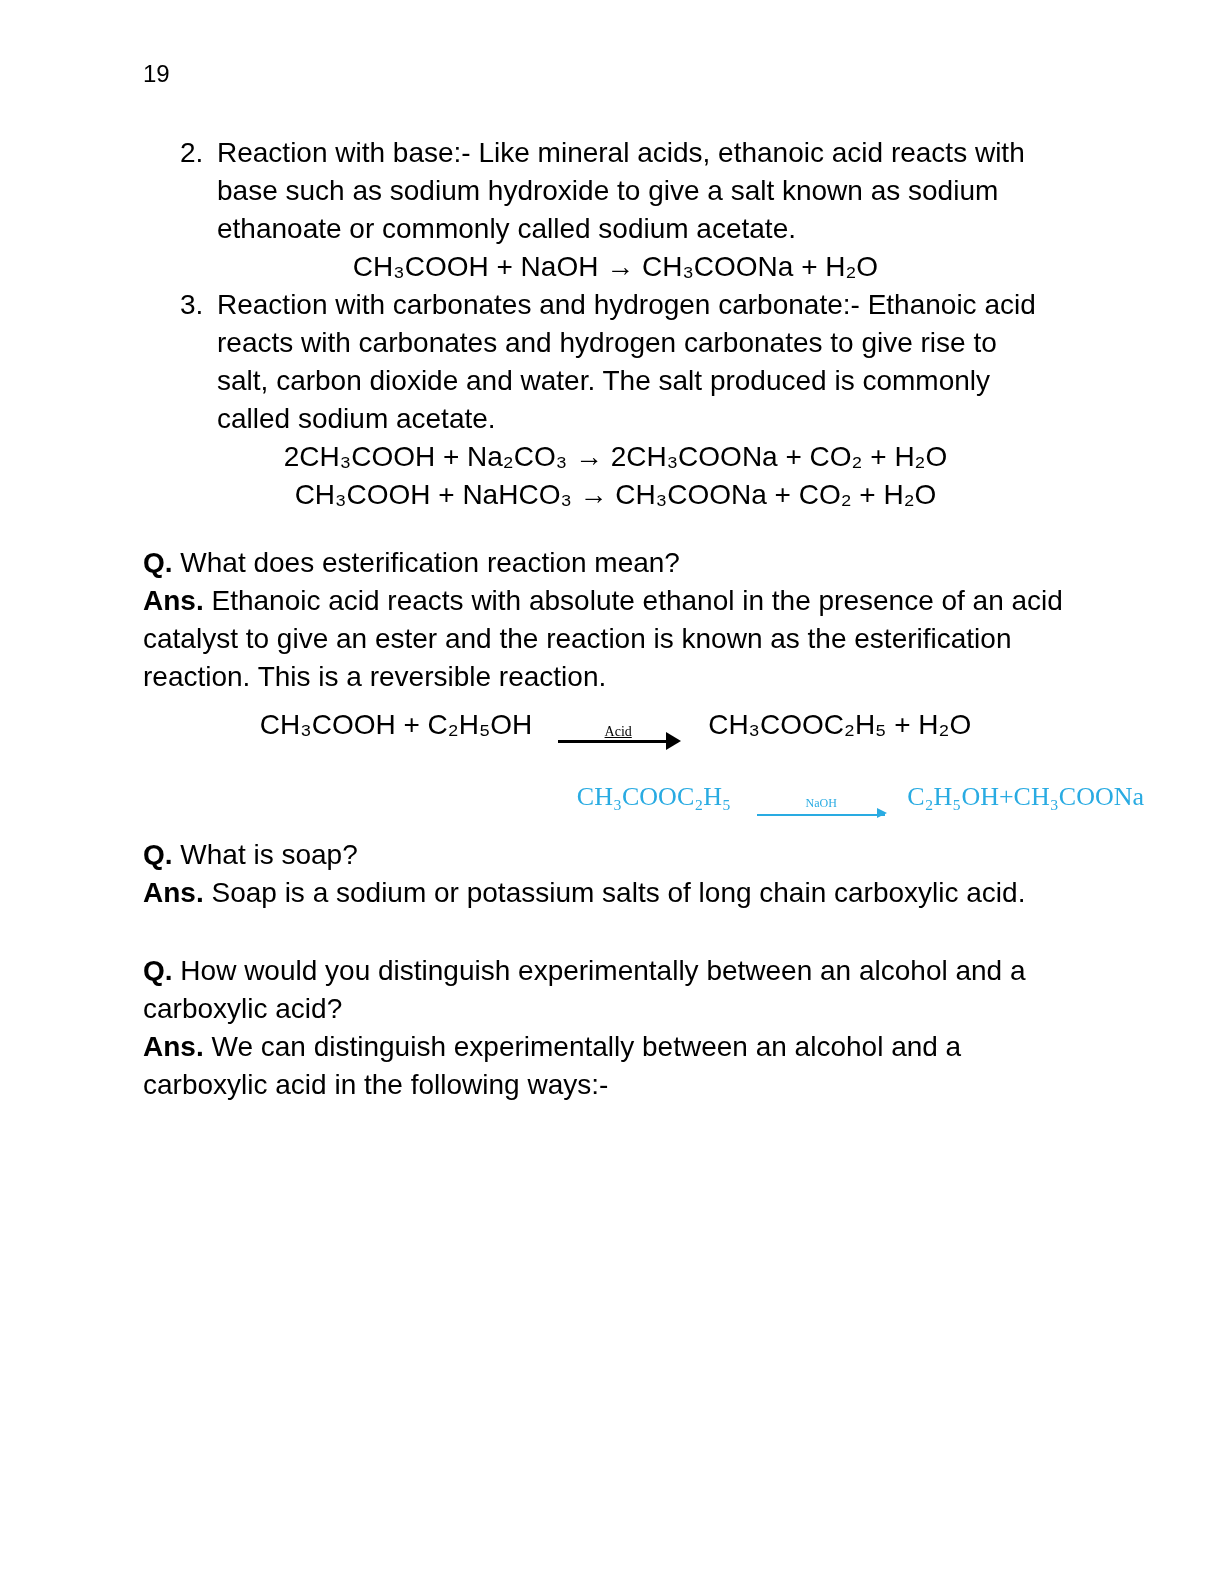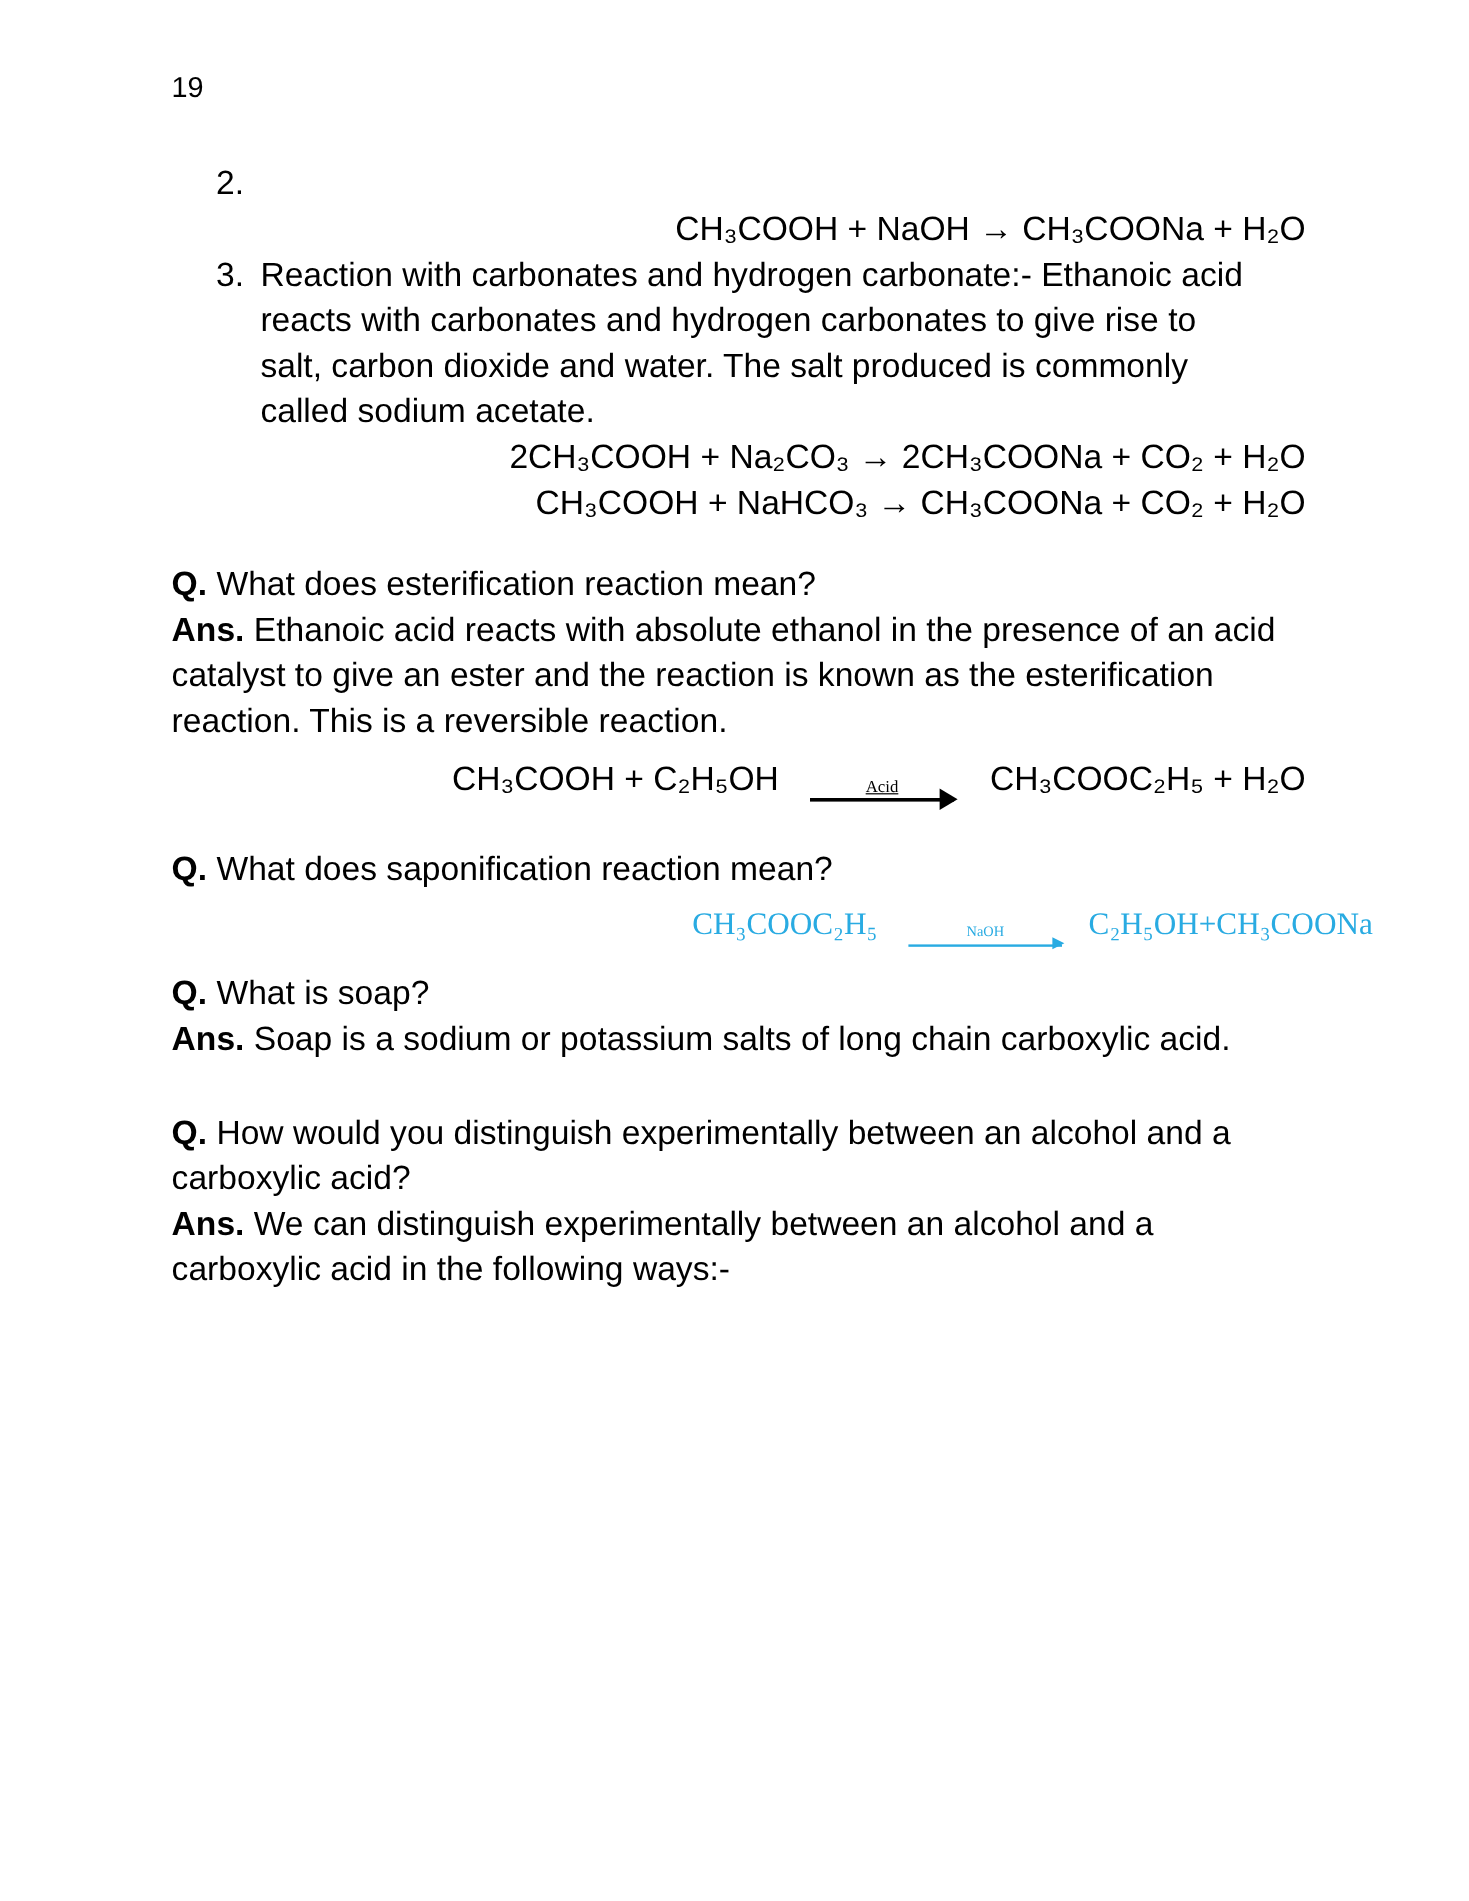--- a/index.html
+++ b/index.html
@@ -37,21 +37,21 @@
   }
   .num {
     flex: 0 0 37px;
   }
   .li-text {
     max-width: 820px;
   }
   
   .eq {
     width: 945px;
-    text-align: right;
+    text-align: center;
     white-space: nowrap;
   }
   .li .eq {
     margin-left: -37px;
   }
   .eq-ester {
     margin: 5px 0 2px 0;
     line-height: 48px;
   }
   .eq-sapon {
@@ -125,20 +125,21 @@
 </head>
 <body>
 
 <div class="page">
 
   <div class="pagenum">19</div>
 
   <div class="li">
     <div class="li-row">
       <span class="num">2.</span>
+      <div class="li-text">Reaction with base:- Like mineral acids, ethanoic acid reacts with base such as sodium hydroxide to give a salt known as sodium ethanoate or commonly called sodium acetate.</div>
     </div>
     <div class="eq">CH₃COOH + NaOH → CH₃COONa + H₂O</div>
   </div>
 
   <div class="li">
     <div class="li-row">
       <span class="num">3.</span>
       <div class="li-text">Reaction with carbonates and hydrogen carbonate:- Ethanoic acid reacts with carbonates and hydrogen carbonates to give rise to salt, carbon dioxide and water. The salt produced is commonly called sodium acetate.</div>
     </div>
     <div class="eq">2CH₃COOH + Na₂CO₃ → 2CH₃COONa + CO₂ + H₂O</div>
@@ -150,21 +151,20 @@
     <p><b>Ans.</b> <span>Ethanoic acid reacts with absolute ethanol in the presence of an acid catalyst to give an ester and the reaction is known as the esterification reaction. This is a reversible reaction.</span></p>
     <div class="eq eq-ester">
       <span>CH₃COOH + C₂H₅OH</span><span class="rx-arrow">
           <span class="rx-label">Acid</span>
           <span class="rx-shaft"></span>
         </span><span>CH₃COOC₂H₅ + H₂O</span>
     </div>
   </div>
 
   <div class="qa">
-    <p><b>Q.</b> <span>What does saponification reaction mean?</span></p>
     <div class="eq eq-sapon">
       <span>CH₃COOC₂H₅</span><span class="rx-arrow">
           <span class="rx-label">NaOH</span>
           <span class="rx-shaft"></span>
         </span><span>C₂H₅OH+CH₃COONa</span>
     </div>
   </div>
 
   <div class="qa tight">
     <p><b>Q.</b> <span>What is soap?</span></p>

